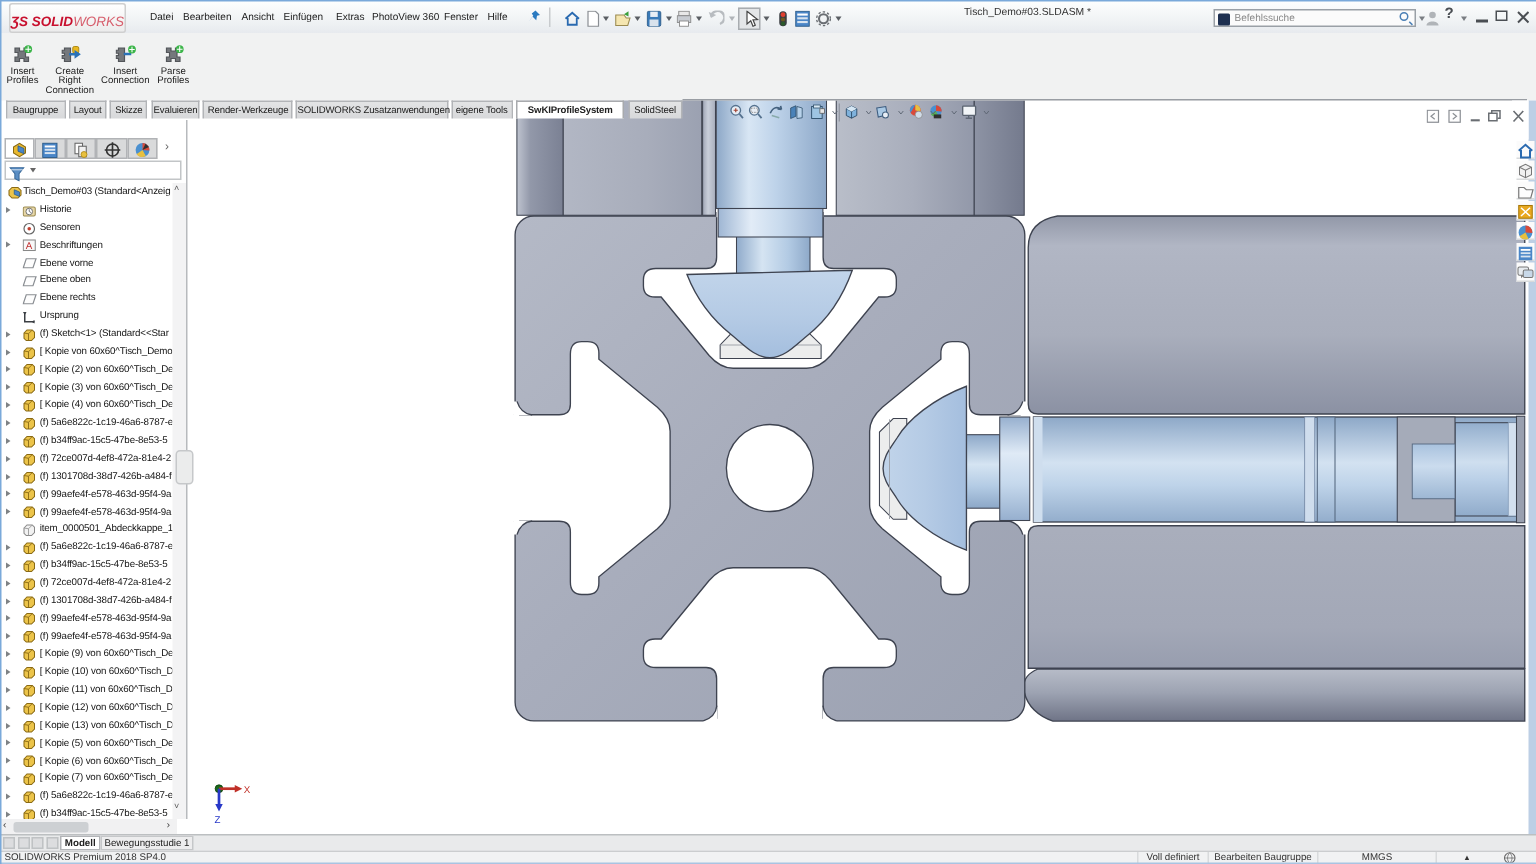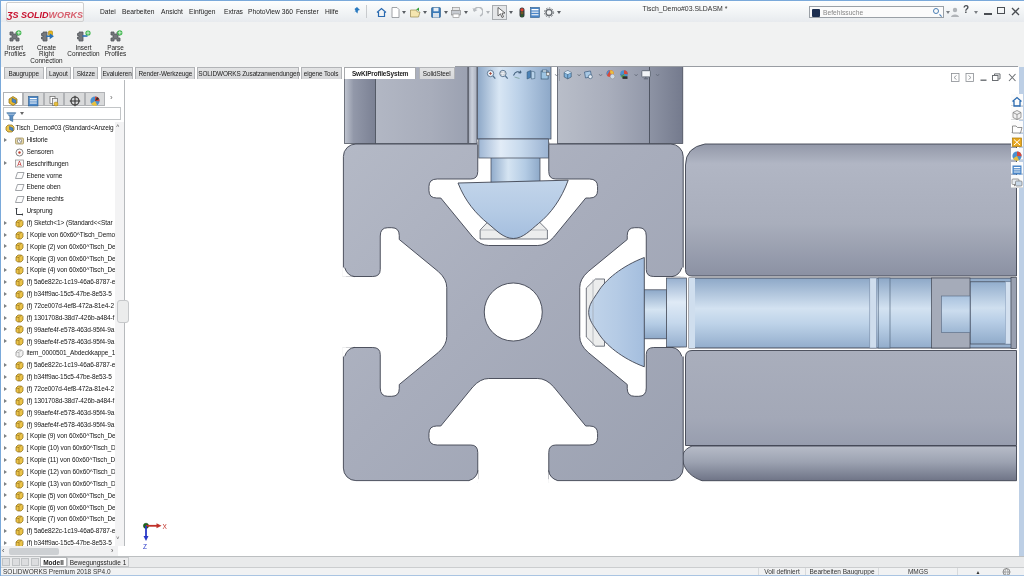--- a/index.html
+++ b/index.html
@@ -4,21 +4,21 @@
 html,body{width:1024px;height:576px;overflow:hidden;background:#fff;
  font-family:"Liberation Sans",sans-serif;-webkit-font-smoothing:antialiased}
 .abs{position:absolute}
 #page{position:relative;width:1024px;height:576px;background:#fff}
 
 #title{left:0;top:0;width:1024px;height:22px;
  background:linear-gradient(#fdfefe,#eef1f3 70%,#e7eaee);border-top:1px solid #7aa9da}
 #logo{left:6px;top:2px;width:78px;height:20px;background:linear-gradient(#fff,#ececec);
  border:1px solid #cfcfcf;border-radius:2px;text-align:center;line-height:19px}
 #logo b{color:#c8102e;font-size:9px;letter-spacing:0;font-style:italic}
-#logo span{color:#d75f6d;font-size:9px;font-weight:bold;font-style:italic}
+#logo span{color:#d75f6d;font-size:9px;font-weight:normal;font-style:italic}
 .menu{top:0;height:22px;line-height:23px;font-size:6.7px;color:#222}
 .dd{top:11px;width:0;height:0;border-left:2.5px solid transparent;
  border-right:2.5px solid transparent;border-top:3px solid #5a5e63}
 #doctitle{top:5px;left:560px;width:250px;text-align:center;font-size:6.9px;color:#333}
 #search{left:809px;top:6px;width:135px;height:12px;background:#fbfbfb;
  border:1px solid #9aa0a6;font-size:6.7px;color:#888;line-height:11px}
 #search .sq{position:absolute;left:2px;top:1.5px;width:8px;height:8px;background:#1d2f50;border-radius:1px}
 #search .mg{position:absolute;right:4px;top:1px;width:6px;height:6px;border:1.2px solid #4a7fb5;border-radius:50%}
 #search .mg:after{content:"";position:absolute;left:5px;top:5.5px;width:3px;height:1.2px;
  background:#4a7fb5;transform:rotate(45deg)}

